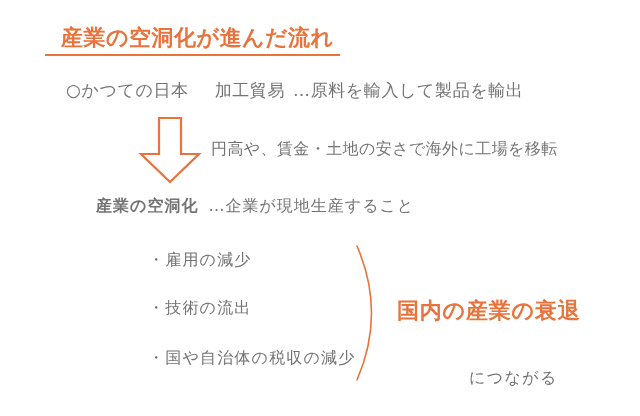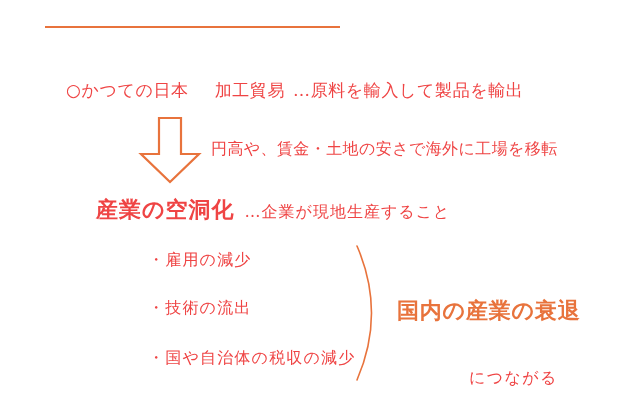--- a/index.html
+++ b/index.html
@@ -39,21 +39,21 @@
     margin-top: 2px;
     width: 295px;
     height: 2px;
     background: #E8733C;
   }
 
   
   .txt {
     position: absolute;
     white-space: nowrap;
-    color: #ef4444;
+    color: #737373;
     font-family: "DejaVu Serif", "Liberation Serif", serif;
   }
 
   .line-japan {
     left: 66px;
     top: 79px;
     font-size: 17px;
     letter-spacing: 0.6px;
   }
   .line-japan .gap {
@@ -73,21 +73,21 @@
   }
 
   .line-hollow {
     left: 96px;
     top: 195px;
     font-size: 17px;
     letter-spacing: 0.4px;
   }
   .line-hollow .strong {
     font-weight: bold;
-    font-size: 22px;
+    font-size: 16px;
     letter-spacing: 1px;
   }
   .line-hollow .sep {
     display: inline-block;
     width: 10px;
   }
   .line-hollow .tail {
     font-size: 16px;
     letter-spacing: 1px;
   }
@@ -136,20 +136,21 @@
     font-size: 16px;
     letter-spacing: 1.4px;
   }
 </style>
 </head>
 <body>
 
 <div id="slide">
 
   <div class="title-block">
+    <div class="title-text">産業の空洞化が進んだ流れ</div>
     <div class="title-rule"></div>
   </div>
 
   <div class="txt line-japan">
     <span>○</span><span>かつての日本</span><span class="gap"></span><span>加工貿易</span><span class="gap-sm"></span><span>…原料を輸入して製品を輸出</span>
   </div>
 
   <div class="down-arrow">
     <svg width="64" height="68" viewBox="0 0 64 68" xmlns="http://www.w3.org/2000/svg">
       <polygon points="21,2 43,2 43,38 61,38 32,66 3,38 21,38" fill="#ffffff" stroke="#E8733C" stroke-width="2.2" stroke-linejoin="miter"></polygon>

